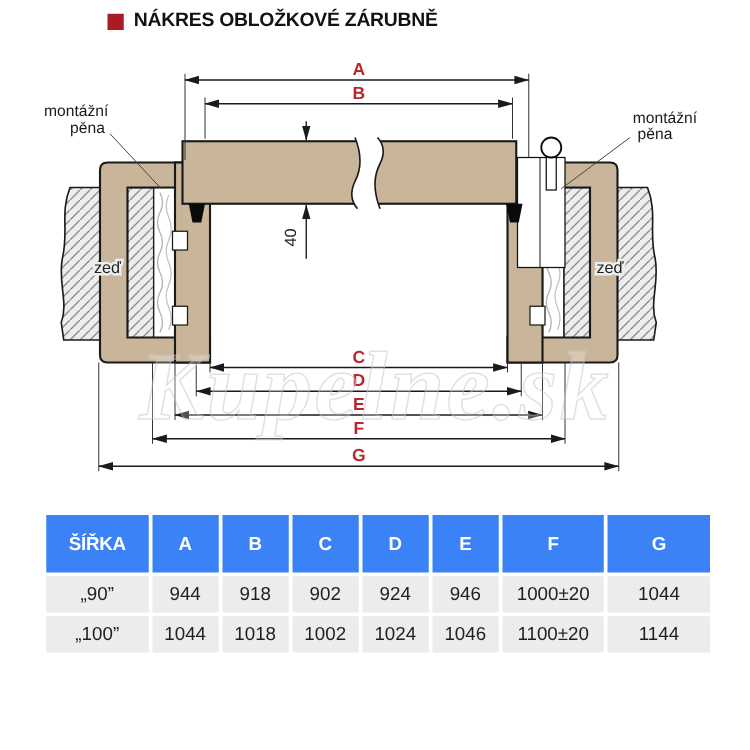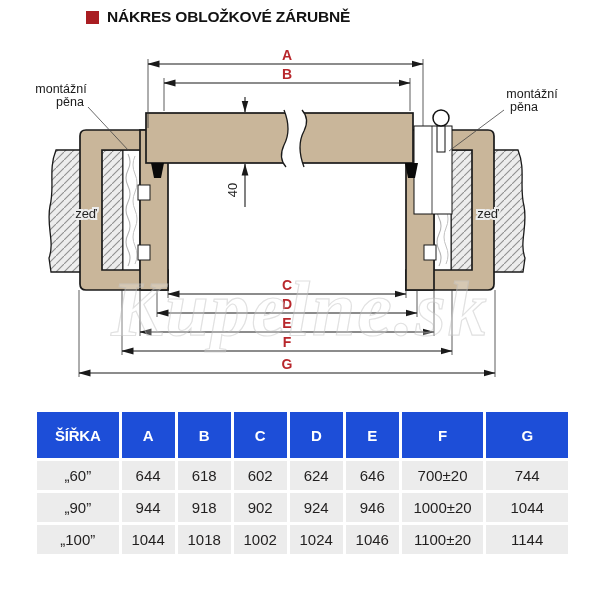--- a/index.html
+++ b/index.html
@@ -30,21 +30,21 @@
     fill:rgba(255,255,255,0.45);stroke:#c9c9c9;stroke-width:1.2px;
     opacity:0.55;letter-spacing:2px;
   }
   
   .dim-table{
     position:absolute;left:34px;top:409px;width:537px;
     border-collapse:separate;border-spacing:3px;
     table-layout:fixed;
   }
   .dim-table th{
-    background:#1d4ed8;color:#ffffff;
+    background:#3b82f6;color:#ffffff;
     font-size:15px;font-weight:bold;
     height:44px;text-align:center;vertical-align:middle;
     letter-spacing:-0.2px;
   }
   .dim-table td{
     background:#ececec;color:#211f1f;
     font-size:15px;height:27px;
     text-align:center;vertical-align:middle;
   }
 </style>
@@ -188,30 +188,20 @@
       <th>A</th>
       <th>B</th>
       <th>C</th>
       <th>D</th>
       <th>E</th>
       <th>F</th>
       <th>G</th>
     </tr>
   </thead>
   <tbody>
-    <tr>
-      <td>„60”</td>
-      <td>644</td>
-      <td>618</td>
-      <td>602</td>
-      <td>624</td>
-      <td>646</td>
-      <td>700±20</td>
-      <td>744</td>
-    </tr>
     <tr>
       <td>„90”</td>
       <td>944</td>
       <td>918</td>
       <td>902</td>
       <td>924</td>
       <td>946</td>
       <td>1000±20</td>
       <td>1044</td>
     </tr>

